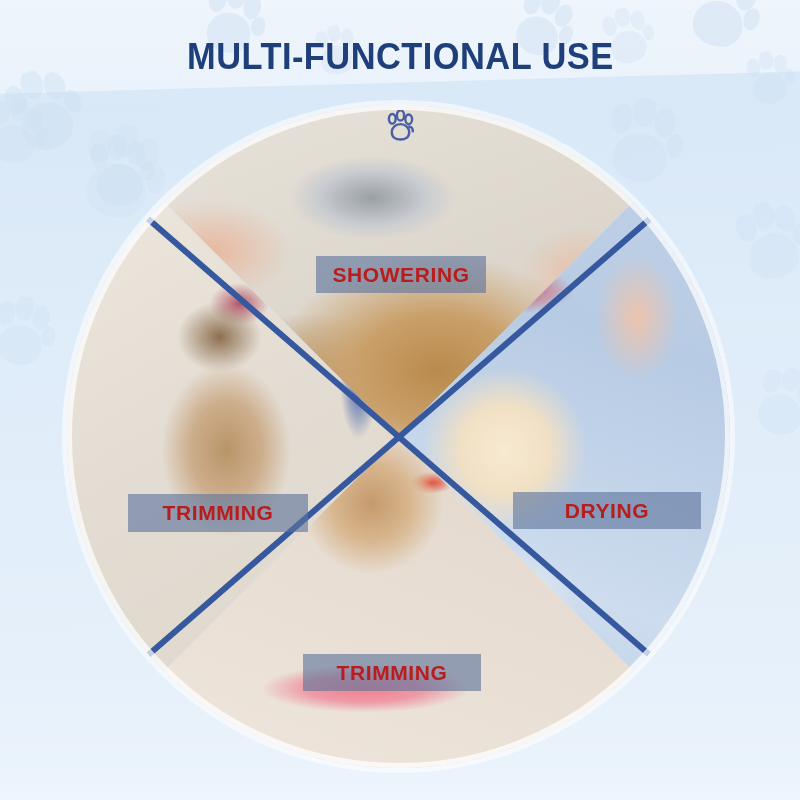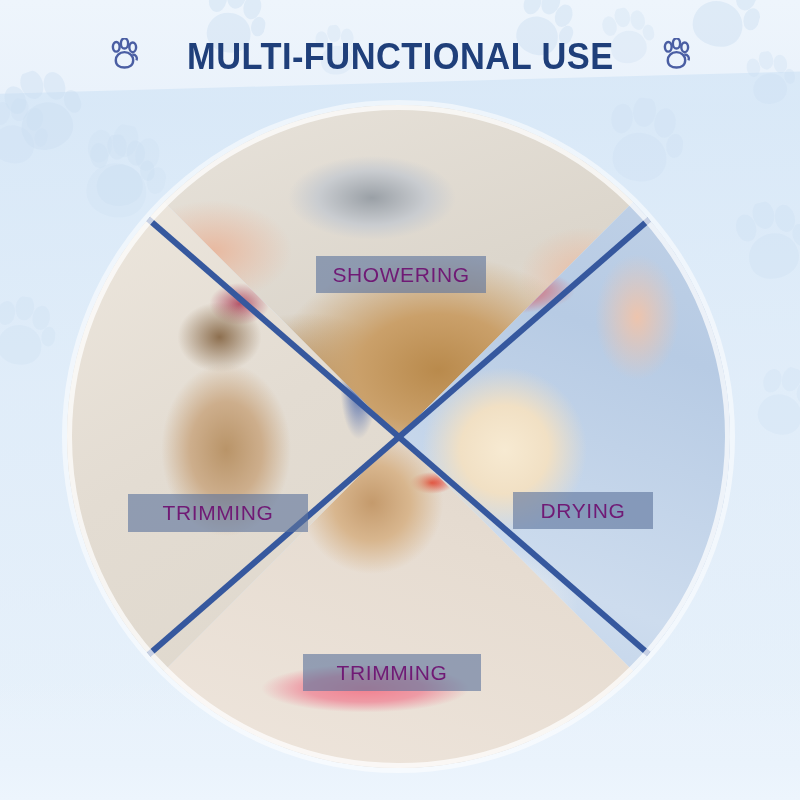--- a/index.html
+++ b/index.html
@@ -57,20 +57,21 @@
   .header {
     position: absolute;
     left: 0; top: 28px;
     width: 800px;
     height: 58px;
     display: flex;
     align-items: center;
     justify-content: center;
     gap: 32px;
     z-index: 6;
+    flex-direction: column;
   }
   .header-paw { color: #4a5ea3; display: block; }
   .title {
     font-family: "Liberation Sans", sans-serif;
     font-size: 37px;
     font-weight: bold;
     letter-spacing: 0.5px;
     color: #1f3f7a;
     white-space: nowrap;
     transform: scaleX(0.93);
@@ -178,30 +179,30 @@
     pointer-events: none;
   }
 
   
   .label {
     position: absolute;
     display: flex;
     align-items: center;
     justify-content: center;
     background: rgba(93,117,156,0.62);
-    color: #701a75;
+    color: #b91c1c;
     font-size: 21px;
     letter-spacing: 0.6px;
-    font-weight: normal;
+    font-weight: bold;
     white-space: nowrap;
     z-index: 8;
   }
   .lbl-shower { left: 316px; top: 256px; width: 170px; height: 37px; }
   .lbl-groom  { left: 128px; top: 494px; width: 180px; height: 38px; }
-  .lbl-dry    { left: 513px; top: 492px; width: 140px; height: 37px; }
+  .lbl-dry    { left: 513px; top: 492px; width: 188px; height: 37px; }
   .lbl-trim   { left: 303px; top: 654px; width: 178px; height: 37px; }
 </style>
 </head>
 <body>
 
 <div id="poster">
 
   <div class="bg-base"></div>
   <div class="bg-band"></div>
   <div class="bg-band2"></div>

